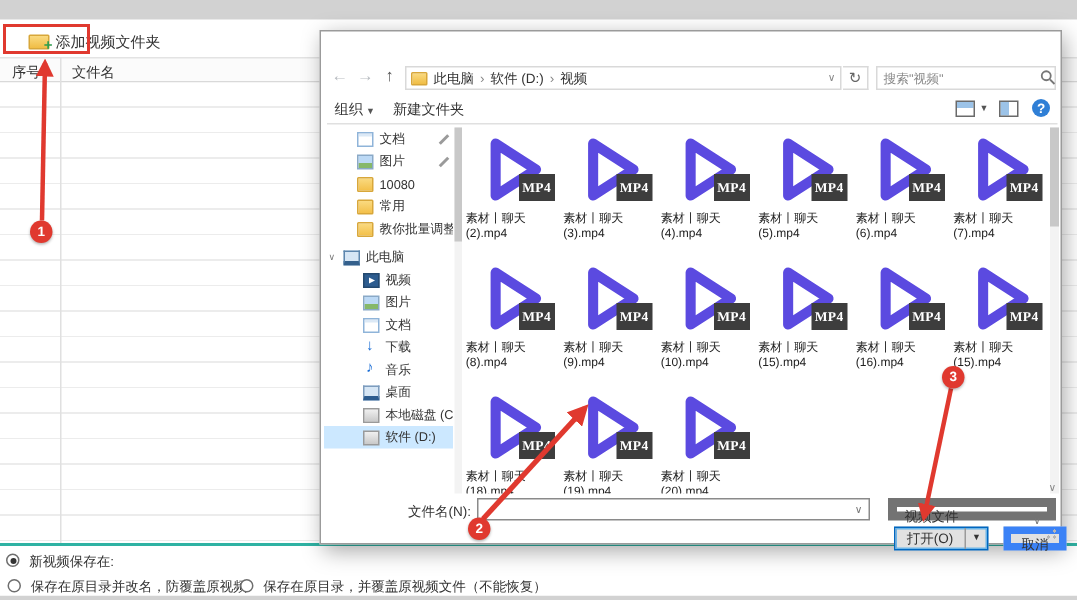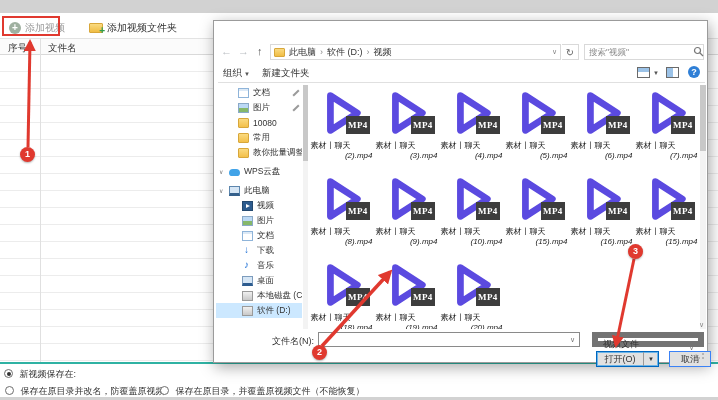--- a/index.html
+++ b/index.html
@@ -97,60 +97,56 @@
   .pin::after { content:""; position:absolute; left:2px; top:0; width:2px; height:8px; background:#9a9a9a; transform:rotate(45deg); }
   .sb-scroll { position:absolute; left:89px; top:64px; width:5px; height:244px; background:#f3f3f3; }
   .sb-thumb { position:absolute; left:0; top:0; width:5px; height:76px; background:#c8c8c8; }
 
   
   .grid { position:absolute; left:95px; top:64px; width:390px; height:244px; display:flex; flex-wrap:wrap; align-content:flex-start; overflow:hidden; }
   .fitem { width:62px; height:82px; margin:2px 1.5px 2px 1.5px; position:relative; }
   .ficon { position:absolute; left:5px; top:1px; width:50px; height:50px; }
   .fbadge { position:absolute; right:-4px; bottom:4px; background:#3d3d3d; color:#fff; font-size:9px; font-weight:bold; padding:3px 2px; line-height:12px; letter-spacing:.3px;font-family:Liberation Serif, serif; }
   .fl1 { position:absolute; left:0; top:53px; width:62px; text-align:left; font-size:8px; color:#222; white-space:nowrap; }
-  .fl2 { position:absolute; left:0; top:64px; width:62px; text-align:right; font-size:8px; color:#222; white-space:nowrap;font-style:italic; }
+  .fl2 { position:absolute; left:0; top:64px; width:62px; text-align:left; font-size:8px; color:#222; white-space:nowrap; }
   .grid-scroll { position:absolute; left:486px; top:64px; width:6px; height:244px; background:#f3f3f3; }
   .grid-thumb { position:absolute; left:0; top:0; width:6px; height:66px; background:#c8c8c8; }
   .grid-down { position:absolute; left:485px; top:300px; font-size:7px; color:#888; }
 
   
   .fn-row { position:absolute; left:0; top:311px; width:100%; height:17px; font-size:9px; color:#333; }
   .fn-label { position:absolute; left:40px; top:3px; width:60px; text-align:right; white-space:nowrap; }
   .fn-input { position:absolute; left:104px; top:0; width:262px; height:15px; border:1px solid #8a8a8a; background:#fff; }
   .fn-input .chev, .ft-combo .chev { position:absolute; right:4px; top:3px; font-size:7px; color:#777; }
   .ft-combo { position:absolute; left:378px; top:0; width:112px; height:15px; border:6px solid #737373; background:#fff; line-height:13px; padding-left:5px; white-space:nowrap; }
   .btn-row { position:absolute; left:0; top:330px; width:100%; height:17px; font-size:9px; color:#333; }
   .btn-open { position:absolute; left:382px; top:0; width:63px; height:16px; background:#e1e1e1; border:1px solid #0067c0; box-shadow:0 0 0 1px #6cb5e8 inset; display:flex; }
   .btn-open-main { width:47px; text-align:center; line-height:14px; border-right:1px solid #9a9a9a; white-space:nowrap; overflow:hidden; }
   .btn-open-arrow { width:14px; text-align:center; font-size:6px; line-height:14px; color:#333; }
-  .btn-cancel { position:absolute; left:455px; top:0; width:42px; height:16px; background:#e1e1e1; border:1px solid #3b82f6; text-align:center; line-height:14px; white-space:nowrap; }
+  .btn-cancel { position:absolute; left:455px; top:0; width:42px; height:16px; background:#e1e1e1; border:5px solid #3b82f6; text-align:center; line-height:14px; white-space:nowrap; }
   .grip { position:absolute; right:2px; bottom:2px; width:8px; height:8px;
     background:radial-gradient(circle at 6px 2px,#b5b5b5 1px,transparent 1.2px),
                radial-gradient(circle at 2px 6px,#b5b5b5 1px,transparent 1.2px),
                radial-gradient(circle at 6px 6px,#b5b5b5 1px,transparent 1.2px); }
 
   
   .anno-rect { position:absolute; left:2px; top:16px; width:58px; height:20px; border:2px solid #e0392f; z-index:45; }
   .anno-circle { position:absolute; width:15px; height:15px; border-radius:50%; background:#e0392f; color:#fff; font-size:9px; font-weight:bold; text-align:center; line-height:15px; z-index:46; box-shadow:0 1px 2px rgba(0,0,0,.3); }
   .anno-1 { left:20px; top:147px; }
   .anno-2 { left:312px; top:345px; }
   .anno-3 { left:628px; top:244px; }
   .anno-svg { position:absolute; left:0; top:0; width:718px; height:400px; z-index:44; pointer-events:none; }
 </style>
 </head>
 <body>
 
 <div class="stage">
 
   <div class="app">
     <div class="app-toolbar">
-      <div class="tbtn disabled">
-        <span class="ic-addvideo"></span>
-        <span>添加视频</span>
-      </div>
       <div class="tbtn" style="margin-left:14px;">
         <span class="ic-addfolder"></span>
         <span>添加视频文件夹</span>
       </div>
     </div>
 
     <div class="table-header">
       <span class="th-index">序号</span>
       <span class="th-name">文件名</span>
     </div>
@@ -225,25 +221,20 @@
           <span class="ic ic-folder"></span>
           <span>10080</span>
         </div>
         <div class="sb-item">
           <span class="ic ic-folder"></span>
           <span>常用</span>
         </div>
         <div class="sb-item">
           <span class="ic ic-folder"></span>
           <span>教你批量调整视频</span>
-        </div>
-        <div class="sb-item group">
-          <span class="sb-caret">∨</span>
-          <span class="ic ic-cloud"></span>
-          <span>WPS云盘</span>
         </div>
         <div class="sb-item group">
           <span class="sb-caret">∨</span>
           <span class="ic ic-computer"></span>
           <span>此电脑</span>
         </div>
         <div class="sb-item child">
           <span class="ic ic-videos"></span>
           <span>视频</span>
         </div>

